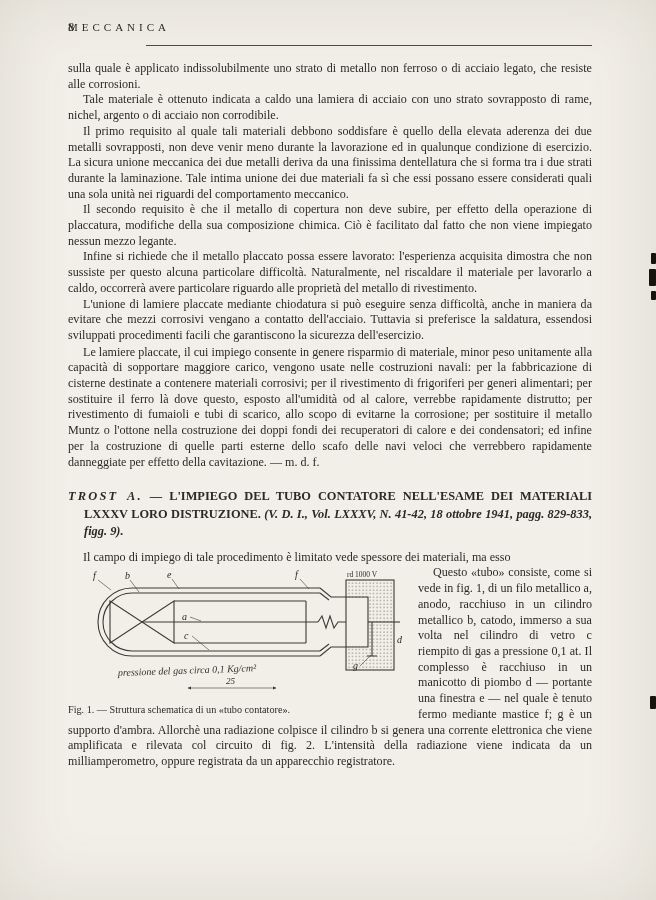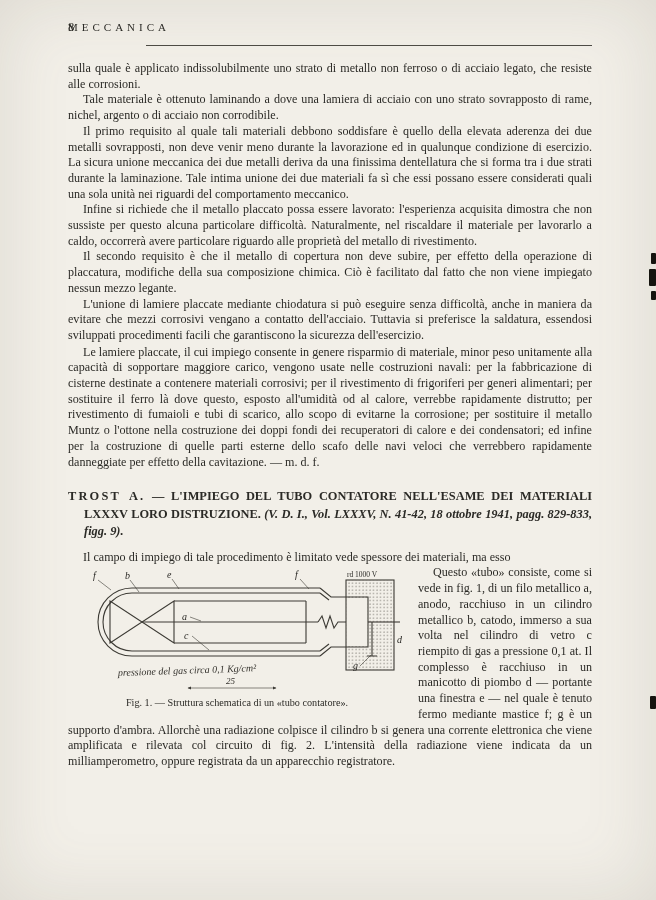--- a/index.html
+++ b/index.html
@@ -26,26 +26,26 @@
   main p.noindent { text-indent:0; }
   main p.sp { margin-top:1px; }
 
   .entry {
     margin:18px 0 9px 0;
     font-size:12.4px; line-height:17.5px;
     font-weight:bold;
     padding-left:16px; text-indent:-16px;
     text-align:justify;
   }
-  .entry .author { text-transform:uppercase; letter-spacing:2.2px; }
+  .entry .author { text-transform:uppercase; letter-spacing:2.2px;font-style:italic; }
   .entry .ref { font-style:italic; }
 
   .fig { float:left; width:338px; margin:3px 12px 3px 0; }
   .fig svg { display:block; width:338px; height:126px; }
-  .figcap { font-size:10.2px; line-height:13px; text-align:center; margin-top:2px; }
+  .figcap { font-size:10.2px; line-height:13px; text-align:left; margin-top:9px; }
 
   .artifact { position:absolute; background:#15140f; border-radius:1px; }
   .a1 { right:0; top:253px; width:5px; height:11px; }
   .a2 { right:0; top:269px; width:7px; height:17px; }
   .a3 { right:0; top:291px; width:5px; height:9px; }
   .a4 { right:0; top:696px; width:6px; height:13px; }
 </style>
 </head>
 <body>
 
@@ -54,24 +54,24 @@
 
     <header class="header">
       <span class="pagenum">8</span>
       <span class="journal">MECCANICA</span>
     </header>
     <div class="rule"></div>
 
     <main>
 
       <p class="noindent">sulla quale è applicato indissolubilmente uno strato di metallo non ferroso o di acciaio legato, che resiste alle corrosioni.</p>
-      <p>Tale materiale è ottenuto laminando a dove una lamiera di acciaio con uno strato sovrapposto di rame, nichel, argento o di acciaio non corrodibile.</p>
+      <p>Tale materiale è ottenuto indicata a caldo una lamiera di acciaio con uno strato sovrapposto di rame, nichel, argento o di acciaio non corrodibile.</p>
       <p>Il primo requisito al quale tali materiali debbono soddisfare è quello della elevata aderenza dei due metalli sovrapposti, non deve venir meno durante la lavorazione ed in qualunque condizione di esercizio. La sicura unione meccanica dei due metalli deriva da una finissima dentellatura che si forma tra i due strati durante la laminazione. Tale intima unione dei due materiali fa sì che essi possano essere considerati quali una sola unità nei riguardi del comportamento meccanico.</p>
+      <p>Il secondo requisito è che il metallo di copertura non deve subire, per effetto della operazione di placcatura, modifiche della sua composizione chimica. Ciò è facilitato dal fatto che non viene impiegato nessun mezzo legante.</p>
       <p>Infine si richiede che il metallo placcato possa essere lavorato: l'esperienza acquisita dimostra che non sussiste per questo alcuna particolare difficoltà. Naturalmente, nel riscaldare il materiale per lavorarlo a caldo, occorrerà avere particolare riguardo alle proprietà del metallo di rivestimento.</p>
-      <p>Il secondo requisito è che il metallo di copertura non deve subire, per effetto della operazione di placcatura, modifiche della sua composizione chimica. Ciò è facilitato dal fatto che non viene impiegato nessun mezzo legante.</p>
       <p>L'unione di lamiere placcate mediante chiodatura si può eseguire senza difficoltà, anche in maniera da evitare che mezzi corrosivi vengano a contatto dell'acciaio. Tuttavia si preferisce la saldatura, essendosi sviluppati procedimenti facili che garantiscono la sicurezza dell'esercizio.</p>
       <p class="sp">Le lamiere placcate, il cui impiego consente in genere risparmio di materiale, minor peso unitamente alla capacità di sopportare maggiore carico, vengono usate nelle costruzioni navali: per la fabbricazione di cisterne destinate a contenere materiali corrosivi; per il rivestimento di frigoriferi per generi alimentari; per sostituire il ferro là dove questo, esposto all'umidità od al calore, verrebbe rapidamente distrutto; per rivestimento di fumaioli e tubi di scarico, allo scopo di evitarne la corrosione; per sostituire il metallo Muntz o l'ottone nella costruzione dei doppi fondi dei recuperatori di calore e dei condensatori; ed infine per la costruzione di quelle parti esterne dello scafo delle navi veloci che verrebbero rapidamente danneggiate per effetto della cavitazione. — m. d. f.</p>
 
       <h2 class="entry">
         <span class="author">Trost A.</span>
         <span class="sep">—</span>
         <span class="title">L'IMPIEGO DEL TUBO CONTATORE NELL'ESAME DEI MATERIALI LXXXV LORO DISTRUZIONE.</span>
         <span class="ref">(V. D. I., Vol. LXXXV, N. 41-42, 18 ottobre 1941, pagg. 829-833, figg. 9).</span>
       </h2>
 

